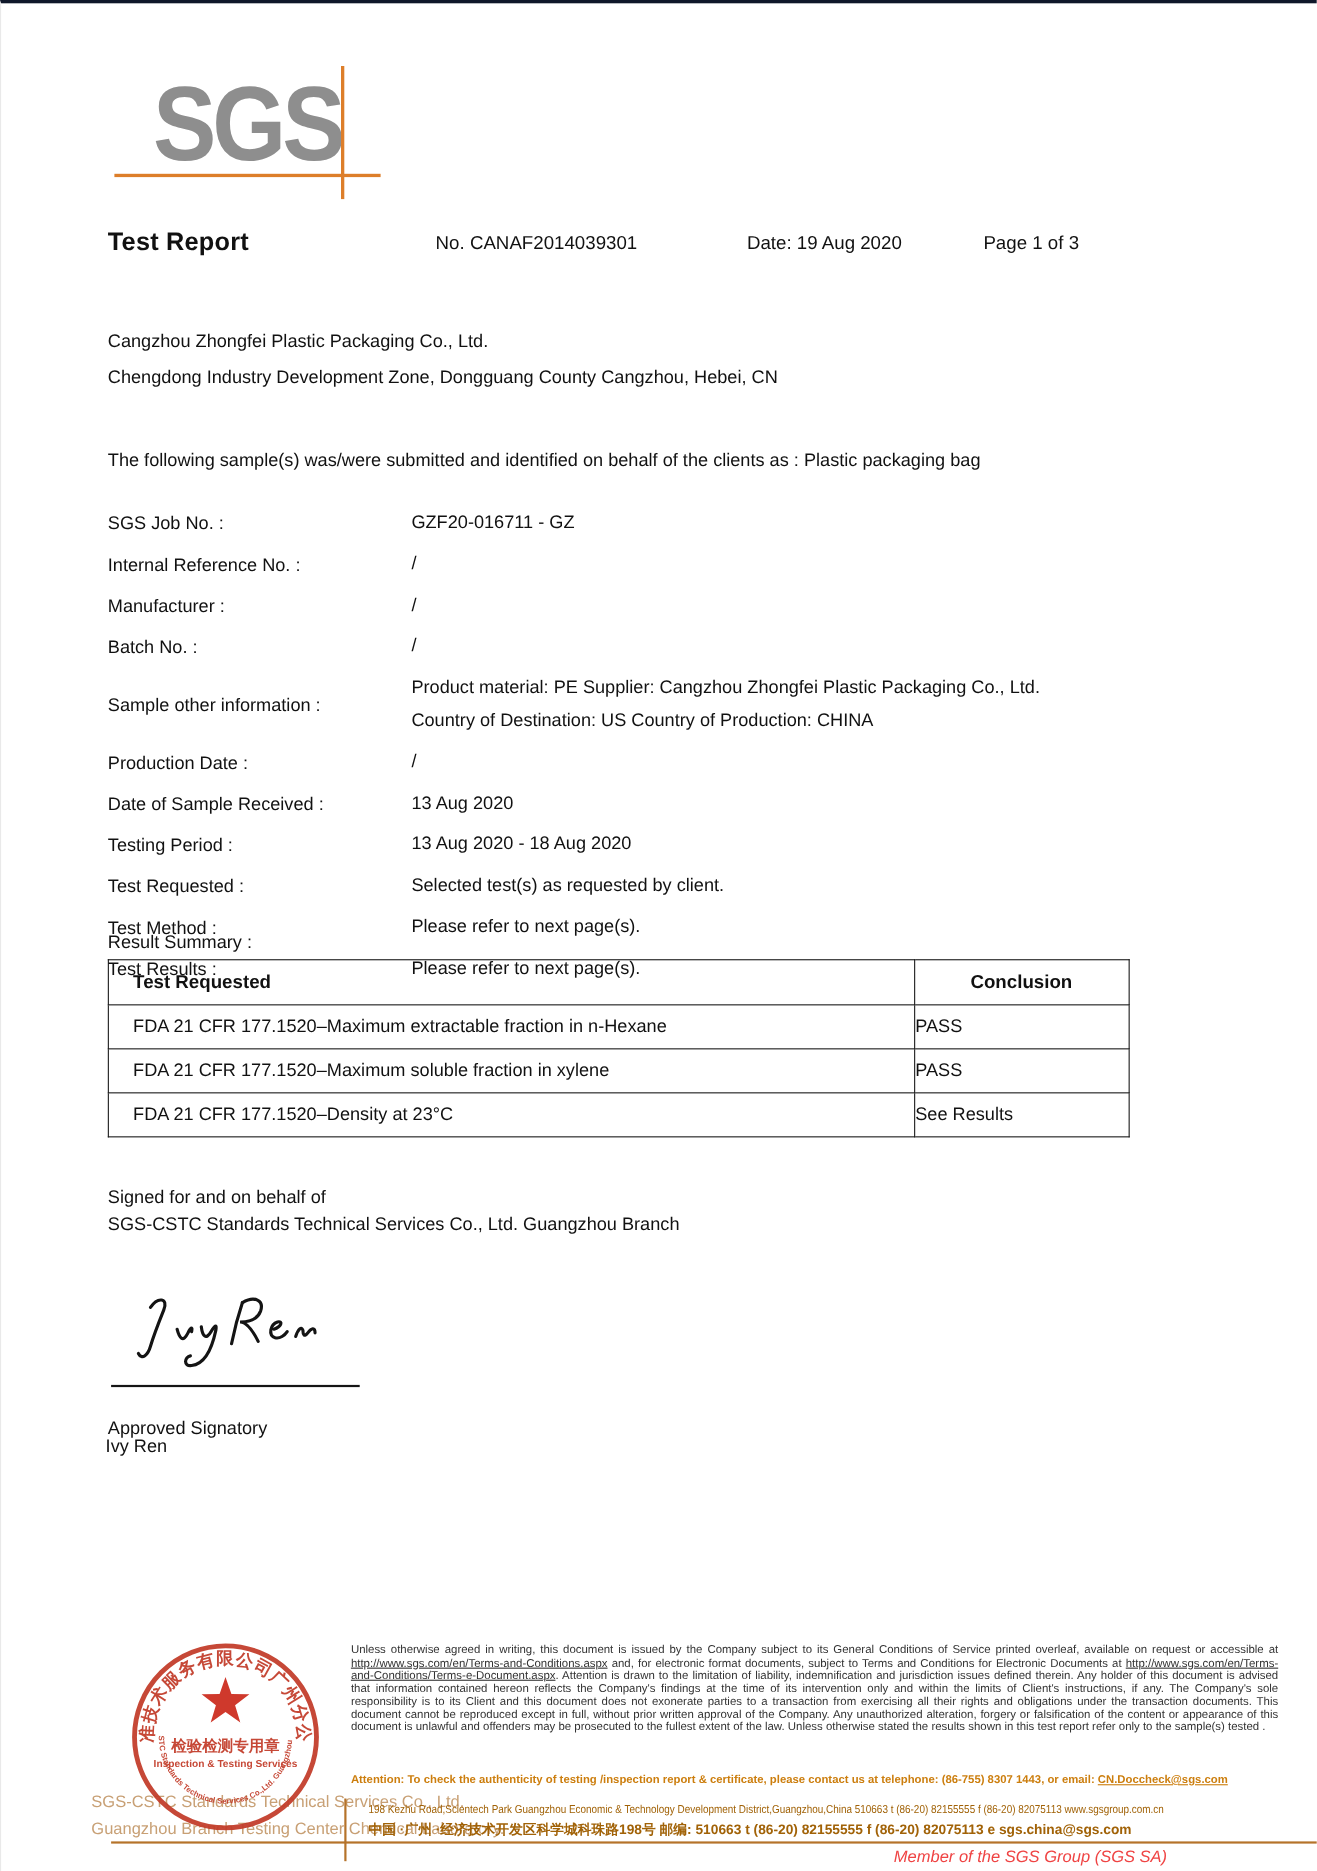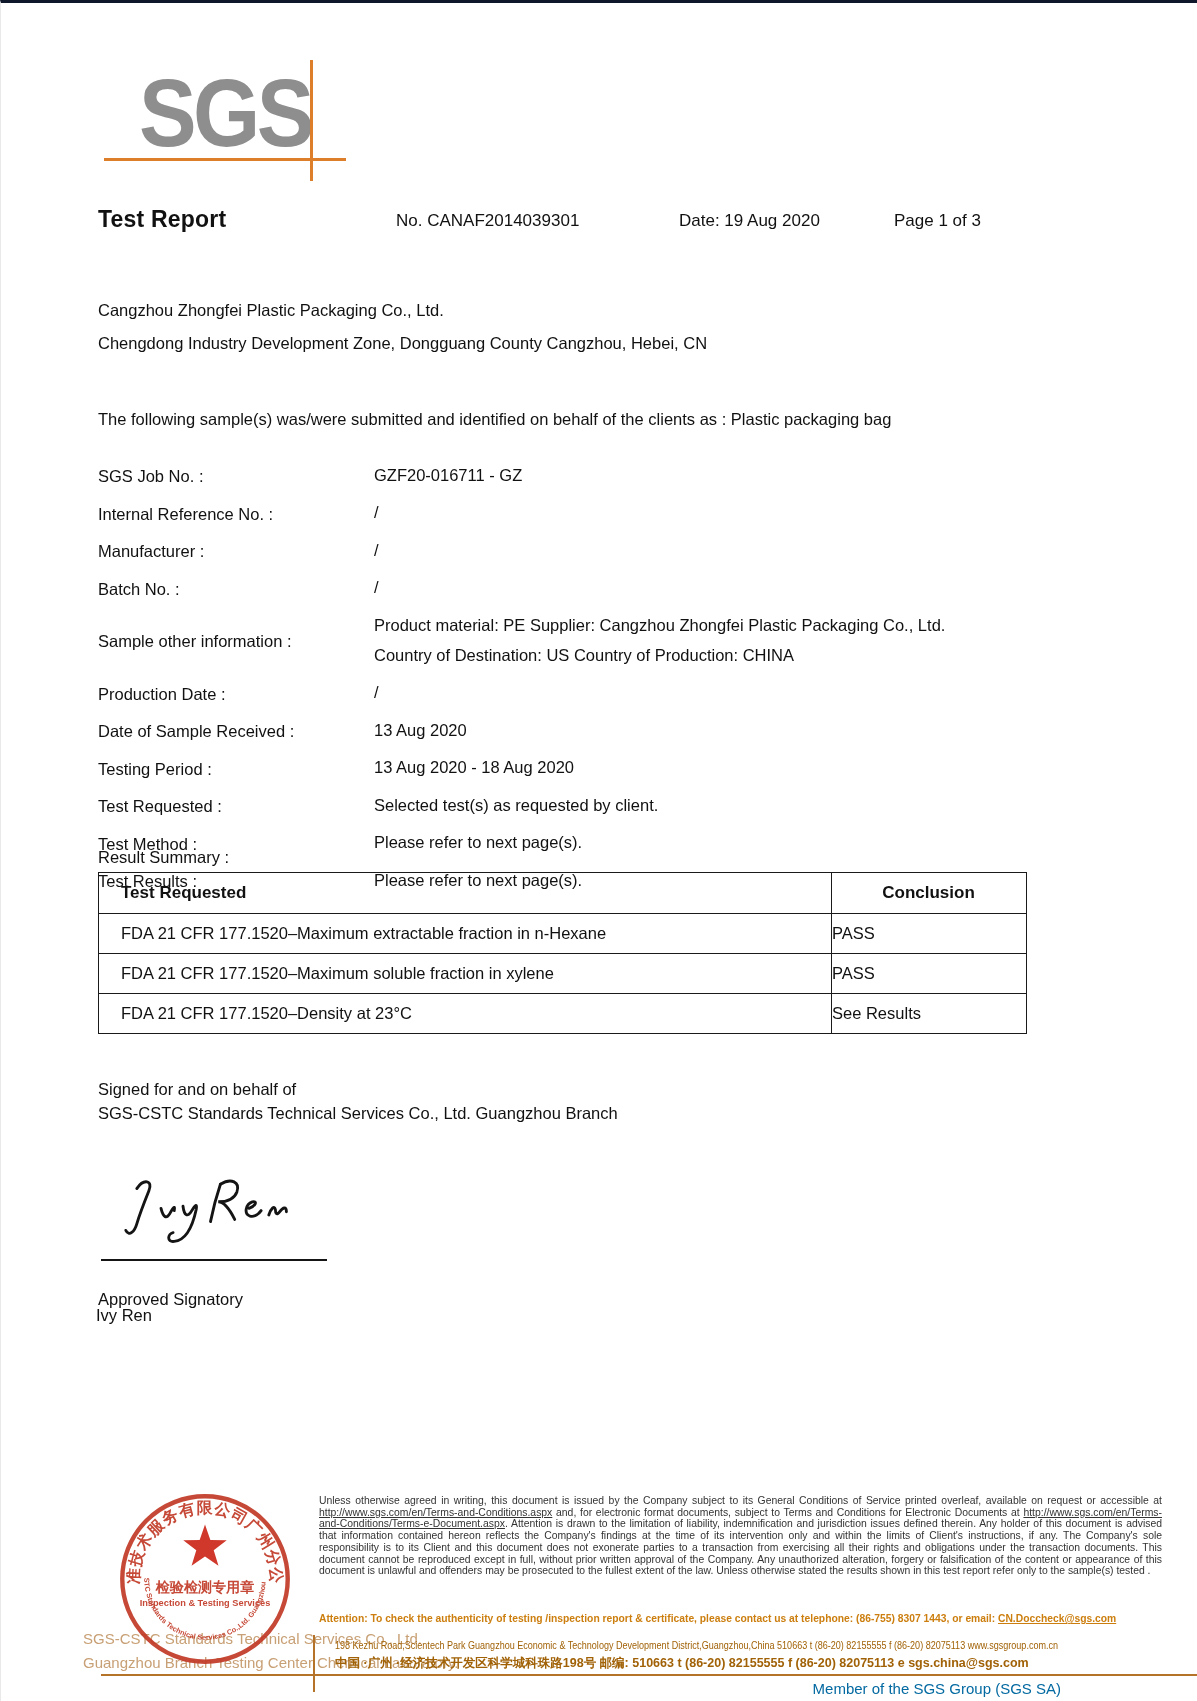--- a/index.html
+++ b/index.html
@@ -51,21 +51,21 @@
     text-align:justify;color:#333;}
   #disclaimer .u{text-decoration:underline;}
   #attention{left:318px;top:1610px;width:843px;font-size:10.3px;line-height:12.6px;
     font-weight:bold;color:#cc7e0e;}
   #attention .u{text-decoration:underline;}
   #addressBlock{left:334px;top:1636px;width:845px;color:#a16207;}
   #addrEn{font-size:10.5px;white-space:nowrap;transform:scaleX(.86);transform-origin:left top;}
   #addrCn{font-size:12.5px;margin-top:4px;white-space:nowrap;font-weight:bold;}
   #footVLine{left:312px;top:1632px;width:2px;height:57px;background:#b5732a;}
   #footHLine{left:100px;top:1671px;width:1097px;height:2px;background:#b5732a;}
-  #member{left:700px;top:1677px;width:360px;text-align:right;font-size:15px;color:#0369a1;}
+  #member{left:700px;top:1677px;width:360px;text-align:right;font-size:15px;color:#ef4444;font-style:italic;}
 </style>
 </head>
 <body>
 
 <div class="page">
 
   <div class="abs" id="logoText">SGS</div>
   <div class="abs" id="logoVLine"></div>
   <div class="abs" id="logoHLine"></div>
 

